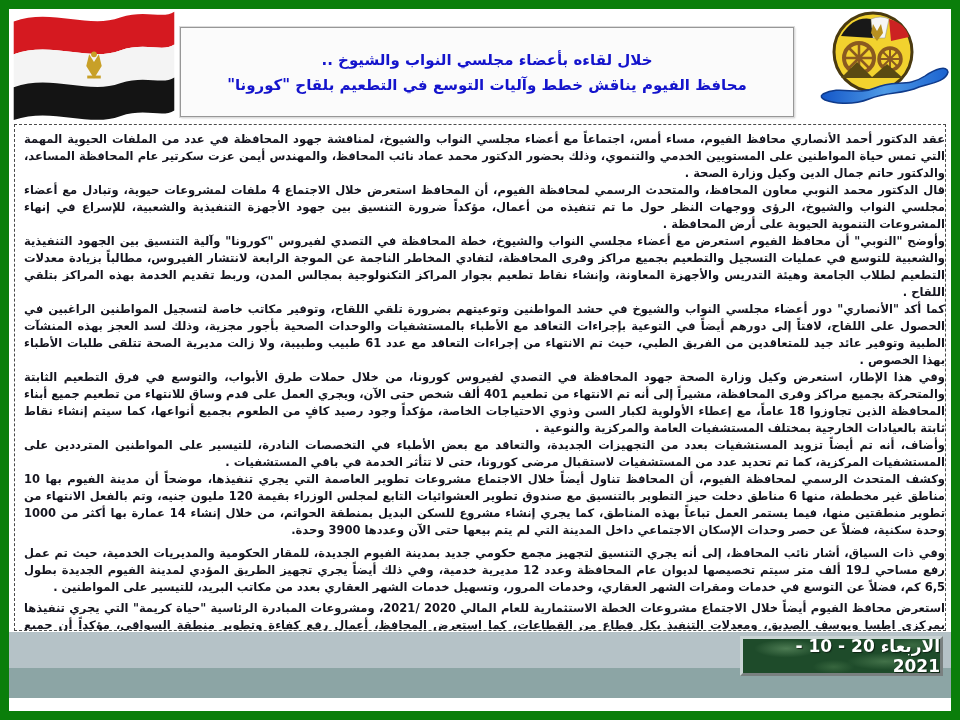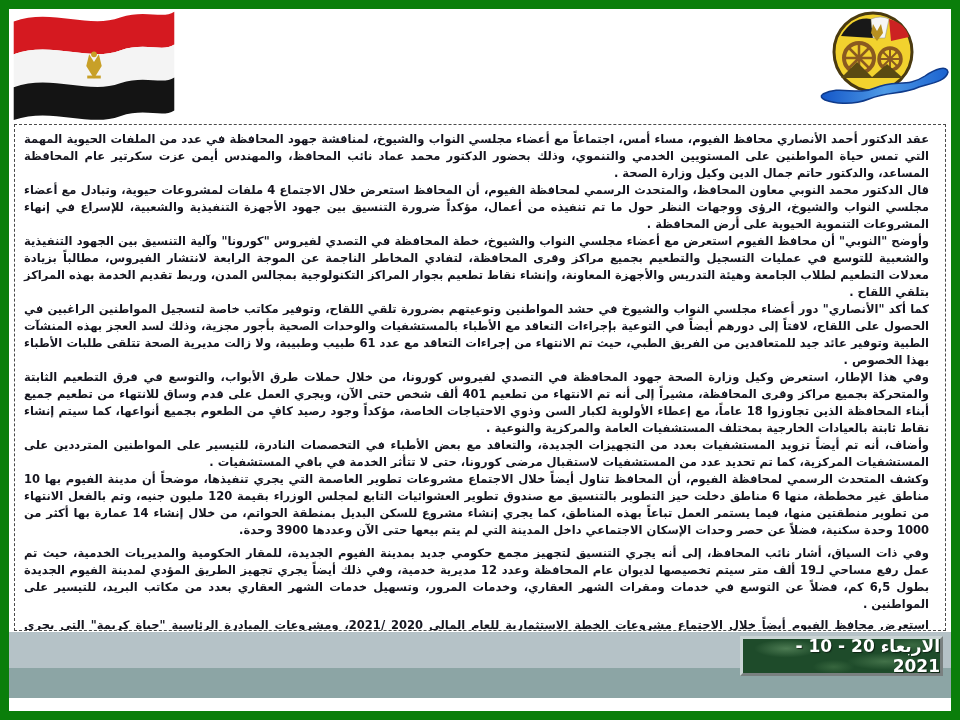--- a/index.html
+++ b/index.html
@@ -10,21 +10,21 @@
   
   .flag{position:absolute;left:10px;top:4px;width:168px;height:118px;z-index:3;}
   .logo{position:absolute;left:795px;top:6px;width:158px;height:128px;z-index:2;}
   .title-box{position:absolute;left:180px;top:27px;width:612px;height:88px;background:#fbfbfb;
              border:1px solid #979797;box-shadow:0 0 0 1px #dcdcdc,1px 1px 2px #c4c4c4;
              display:flex;flex-direction:column;justify-content:center;gap:7px;z-index:2;}
   .title-line{direction:rtl;text-align:center;font-weight:bold;font-size:15px;color:#1414cc;}
 
   
   .article{position:absolute;left:14px;top:124px;width:932px;height:507px;box-sizing:border-box;
-           border:1px dashed #4a4a4a;background:#ffffff;padding:6px 16px 4px 9px;
+           border:1px dashed #4a4a4a;background:#ffffff;padding:6px 0 4px 9px;
            direction:rtl;text-align:justify;color:#15151f;font-size:11.5px;font-weight:bold;
            line-height:17px;overflow:hidden;z-index:1;}
   .article p{margin:0;}
   .article p.gap{margin-top:6px;}
   .article p.smallgap{margin-top:4px;}
 
   
   .band1{position:absolute;left:9px;right:9px;top:632px;height:36px;background:#b5c2c7;z-index:1;}
   .band2{position:absolute;left:9px;right:9px;top:668px;height:30px;background:#8ca5a5;z-index:1;}
   .date-badge{position:absolute;left:740px;top:636px;width:203px;height:40px;z-index:5;
@@ -74,20 +74,24 @@
       <circle cx="64" cy="52" r="15" fill="none" stroke="#8a5a20" stroke-width="4"></circle>
       <path d="M64,37 V67 M49,52 H79 M54,42 L74,62 M74,42 L54,62" stroke="#8a5a20" stroke-width="2.5"></path>
       <circle cx="95" cy="53" r="11" fill="none" stroke="#8a5a20" stroke-width="3.5"></circle>
       <path d="M95,42 V64 M84,53 H106 M88,46 L102,60 M102,46 L88,60" stroke="#8a5a20" stroke-width="2"></path>
       <path d="M46,72 L62,56 L78,72 Z" fill="#5a4a12"></path>
       <path d="M76,72 L92,58 L108,72 Z" fill="#5a4a12"></path>
       <path d="M28,88 C45,79 62,90 80,82 C100,73 112,82 130,70 C140,63 152,59 153,66 C151,75 138,77 124,81 C106,89 94,85 74,93 C56,100 38,97 30,94 C26,92 25,90 28,88 Z" fill="url(#lake)" stroke="#0f3a8a" stroke-width="1.5"></path>
     </svg>
   </div>
 
+  <div class="title-box">
+    <div class="title-line">خلال لقاءه بأعضاء مجلسي النواب والشيوخ ..</div>
+    <div class="title-line">محافظ الفيوم يناقش خطط وآليات التوسع في التطعيم بلقاح "كورونا"</div>
+  </div>
 
   <div class="article">
     <p>عقد الدكتور أحمد الأنصاري محافظ الفيوم، مساء أمس، اجتماعاً مع أعضاء مجلسي النواب والشيوخ، لمناقشة جهود المحافظة في عدد من الملفات الحيوية المهمة التي تمس حياة المواطنين على المستويين الخدمي والتنموي، وذلك بحضور الدكتور محمد عماد نائب المحافظ، والمهندس أيمن عزت سكرتير عام المحافظة المساعد، والدكتور حاتم جمال الدين وكيل وزارة الصحة .</p>
     <p>قال الدكتور محمد النوبي معاون المحافظ، والمتحدث الرسمي لمحافظة الفيوم، أن المحافظ استعرض خلال الاجتماع 4 ملفات لمشروعات حيوية، وتبادل مع أعضاء مجلسي النواب والشيوخ، الرؤى ووجهات النظر حول ما تم تنفيذه من أعمال، مؤكداً ضرورة التنسيق بين جهود الأجهزة التنفيذية والشعبية، للإسراع في إنهاء المشروعات التنموية الحيوية على أرض المحافظة .</p>
     <p>وأوضح "النوبي" أن محافظ الفيوم استعرض مع أعضاء مجلسي النواب والشيوخ، خطة المحافظة في التصدي لفيروس "كورونا" وآلية التنسيق بين الجهود التنفيذية والشعبية للتوسع في عمليات التسجيل والتطعيم بجميع مراكز وقرى المحافظة، لتفادي المخاطر الناجمة عن الموجة الرابعة لانتشار الفيروس، مطالباً بزيادة معدلات التطعيم لطلاب الجامعة وهيئة التدريس والأجهزة المعاونة، وإنشاء نقاط تطعيم بجوار المراكز التكنولوجية بمجالس المدن، وربط تقديم الخدمة بهذه المراكز بتلقي اللقاح .</p>
     <p>كما أكد "الأنصاري" دور أعضاء مجلسي النواب والشيوخ في حشد المواطنين وتوعيتهم بضرورة تلقي اللقاح، وتوفير مكاتب خاصة لتسجيل المواطنين الراغبين في الحصول على اللقاح، لافتاً إلى دورهم أيضاً في التوعية بإجراءات التعاقد مع الأطباء بالمستشفيات والوحدات الصحية بأجور مجزية، وذلك لسد العجز بهذه المنشآت الطبية وتوفير عائد جيد للمتعاقدين من الفريق الطبي، حيث تم الانتهاء من إجراءات التعاقد مع عدد 61 طبيب وطبيبة، ولا زالت مديرية الصحة تتلقى طلبات الأطباء بهذا الخصوص .</p>
     <p>وفي هذا الإطار، استعرض وكيل وزارة الصحة جهود المحافظة في التصدي لفيروس كورونا، من خلال حملات طرق الأبواب، والتوسع في فرق التطعيم الثابتة والمتحركة بجميع مراكز وقرى المحافظة، مشيراً إلى أنه تم الانتهاء من تطعيم 401 ألف شخص حتى الآن، ويجري العمل على قدم وساق للانتهاء من تطعيم جميع أبناء المحافظة الذين تجاوزوا 18 عاماً، مع إعطاء الأولوية لكبار السن وذوي الاحتياجات الخاصة، مؤكداً وجود رصيد كافٍ من الطعوم بجميع أنواعها، كما سيتم إنشاء نقاط ثابتة بالعيادات الخارجية بمختلف المستشفيات العامة والمركزية والنوعية .</p>
     <p>وأضاف، أنه تم أيضاً تزويد المستشفيات بعدد من التجهيزات الجديدة، والتعاقد مع بعض الأطباء في التخصصات النادرة، للتيسير على المواطنين المترددين على المستشفيات المركزية، كما تم تحديد عدد من المستشفيات لاستقبال مرضى كورونا، حتى لا تتأثر الخدمة في باقي المستشفيات .</p>
     <p>وكشف المتحدث الرسمي لمحافظة الفيوم، أن المحافظ تناول أيضاً خلال الاجتماع مشروعات تطوير العاصمة التي يجري تنفيذها، موضحاً أن مدينة الفيوم بها 10 مناطق غير مخططة، منها 6 مناطق دخلت حيز التطوير بالتنسيق مع صندوق تطوير العشوائيات التابع لمجلس الوزراء بقيمة 120 مليون جنيه، وتم بالفعل الانتهاء من تطوير منطقتين منها، فيما يستمر العمل تباعاً بهذه المناطق، كما يجري إنشاء مشروع للسكن البديل بمنطقة الحواتم، من خلال إنشاء 14 عمارة بها أكثر من 1000 وحدة سكنية، فضلاً عن حصر وحدات الإسكان الاجتماعي داخل المدينة التي لم يتم بيعها حتى الآن وعددها 3900 وحدة.</p>
     <p class="gap">وفي ذات السياق، أشار نائب المحافظ، إلى أنه يجري التنسيق لتجهيز مجمع حكومي جديد بمدينة الفيوم الجديدة، للمقار الحكومية والمديريات الخدمية، حيث تم عمل رفع مساحي لـ19 ألف متر سيتم تخصيصها لديوان عام المحافظة وعدد 12 مديرية خدمية، وفي ذلك أيضاً يجري تجهيز الطريق المؤدي لمدينة الفيوم الجديدة بطول 6,5 كم، فضلاً عن التوسع في خدمات ومقرات الشهر العقاري، وخدمات المرور، وتسهيل خدمات الشهر العقاري بعدد من مكاتب البريد، للتيسير على المواطنين .</p>

